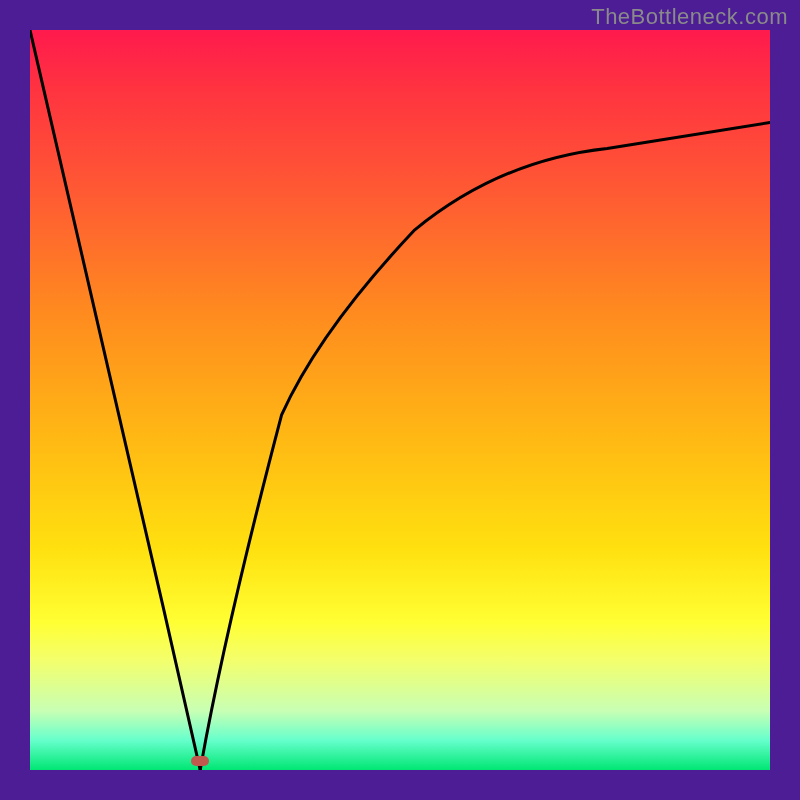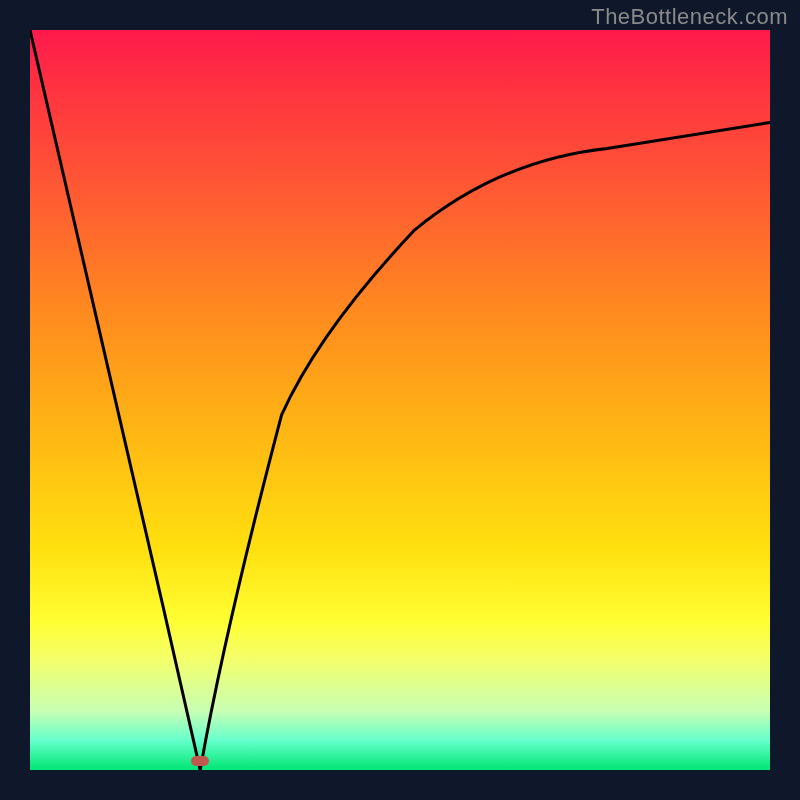--- a/index.html
+++ b/index.html
@@ -10,21 +10,21 @@
     background: #000;
     overflow: hidden;
     font-family: Arial, Helvetica, sans-serif;
   }
   .frame {
     position: absolute;
     top: 0;
     left: 0;
     width: 800px;
     height: 800px;
-    background: #0f172a;
+    background: #4c1d95;
   }
   .plot-area {
     position: absolute;
     
     top: 30px;
     left: 30px;
     width: 740px;
     height: 740px;
     background: linear-gradient(to bottom,
       #ff1a4d 0%,

